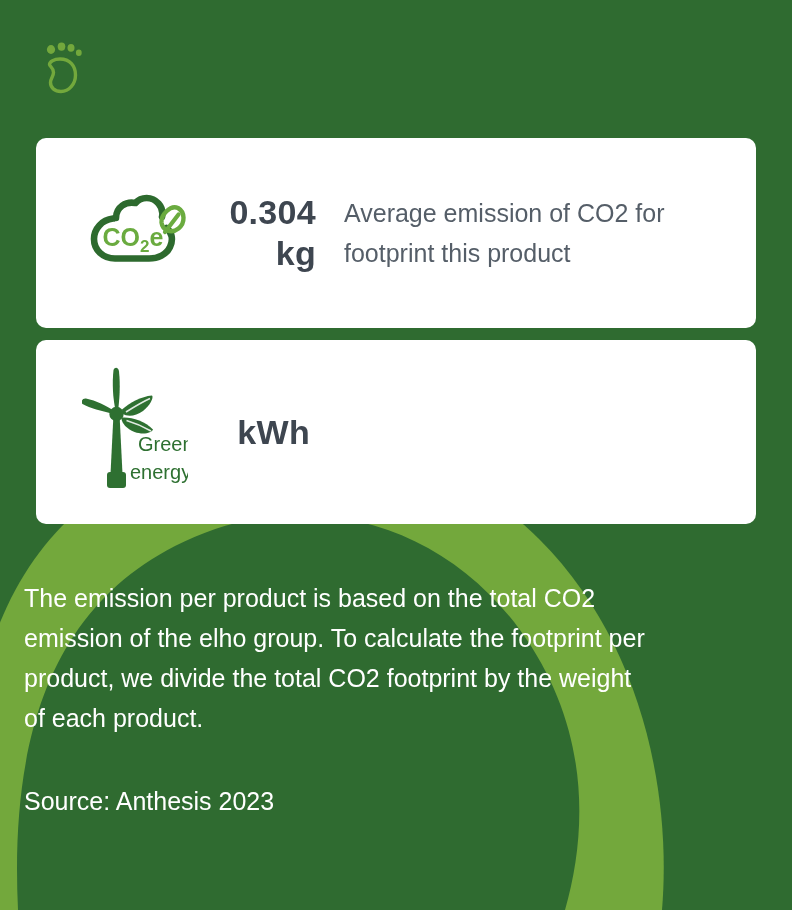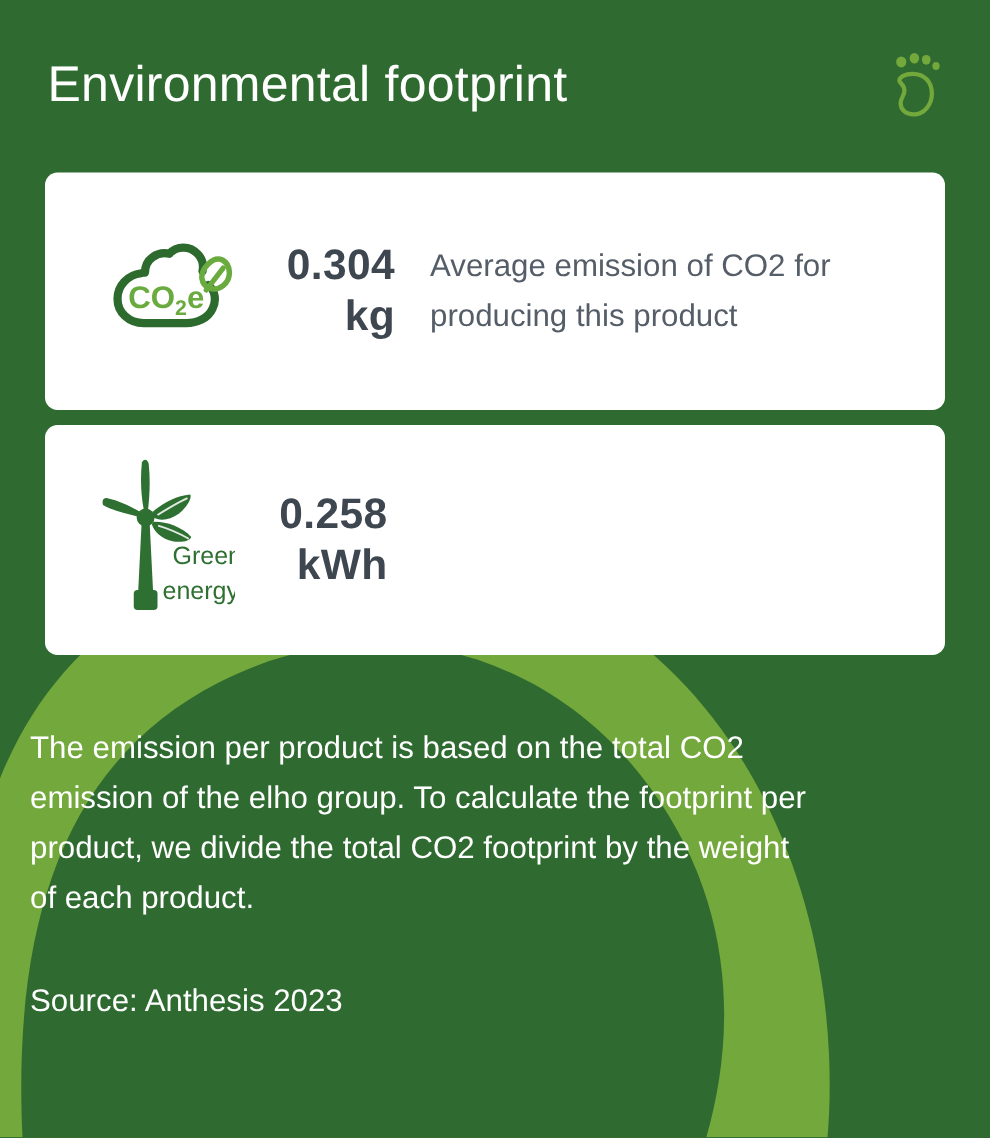--- a/index.html
+++ b/index.html
@@ -138,21 +138,20 @@
              C -40 700, -10 560, 120 480
              C 250 400, 430 430, 540 540
              C 640 640, 672 790, 662 910 Z" fill="#73a83c"></path>
     <path d="M 18 910
              C 10 740, 50 610, 175 546
              C 300 482, 440 520, 520 630
              C 590 726, 588 830, 565 910 Z" fill="#2f6b30"></path>
   </svg>
 
   <div class="header">
-    <h1 class="header-title">Environmental footprint</h1>
     <svg class="footprint-icon" viewBox="0 0 46 58" aria-hidden="true">
       <g fill="none" stroke="#73a83c" stroke-width="3.4">
         <path d="M 22 21
                  C 32 21, 37.5 28, 37.5 37
                  C 37.5 46, 31 53.5, 23 53.5
                  C 16.5 53.5, 12.5 49.5, 12.5 44.5
                  C 12.5 40.5, 15.5 38.5, 15.5 34.5
                  C 15.5 29.5, 11.5 28.5, 11.5 26.5
                  C 11.5 23.5, 16 21, 22 21 Z"></path>
       </g>
@@ -187,21 +186,21 @@
                      C 74.8 21.5, 84 10.5, 92 14 Z" fill="none" stroke="#6aab3f" stroke-width="4.4"></path>
             <path d="M 79 38 L 92.5 20.5" fill="none" stroke="#6aab3f" stroke-width="4.2" stroke-linecap="round"></path>
           </g>
           <text x="47" y="52" font-family="'Liberation Sans', sans-serif" font-size="25" font-weight="700" fill="#6aab3f" text-anchor="middle">CO<tspan dy="6" font-size="17">2</tspan><tspan dy="-6" font-size="25">e</tspan></text>
         </svg>
       </div>
       <div class="card-value">
         <span>0.304</span>
         <span class="unit">kg</span>
       </div>
-      <div class="card-desc">Average emission of CO2 for producing this product</div>
+      <div class="card-desc">Average emission of CO2 for footprint this product</div>
     </div>
 
     <div class="card card-energy">
       <div class="card-icon energy">
         <svg width="106" height="132" viewBox="0 0 106 132" aria-hidden="true">
           <g fill="#2e7031">
 
             <path d="M 31.5 48 L 37.5 48 L 40.5 108 L 28.5 108 Z"></path>
 
             <rect x="25" y="106" width="19" height="16" rx="3"></rect>
@@ -219,21 +218,20 @@
 
           <g stroke="#ffffff" stroke-width="1.6" fill="none" opacity="0.85">
             <path d="M 44 46 C 52 41, 60 36, 68 32.5"></path>
             <path d="M 44.5 54.5 C 53 57, 62 61, 69 65"></path>
           </g>
           <text x="56" y="85" font-family="'Liberation Sans', sans-serif" font-size="20" font-weight="400" fill="#2e7031">Green</text>
           <text x="48" y="113" font-family="'Liberation Sans', sans-serif" font-size="20" font-weight="400" fill="#2e7031">energy</text>
         </svg>
       </div>
       <div class="card-value">
-        <span>0.258</span>
         <span class="unit">kWh</span>
       </div>
     </div>
 
   </div>
 
   <div class="footer-text">
     <p class="footer-paragraph">The emission per product is based on the total CO2 emission of the elho group. To calculate the footprint per product, we divide the total CO2 footprint by the weight of each product.</p>
     <p class="footer-source">Source: Anthesis 2023</p>
   </div>

